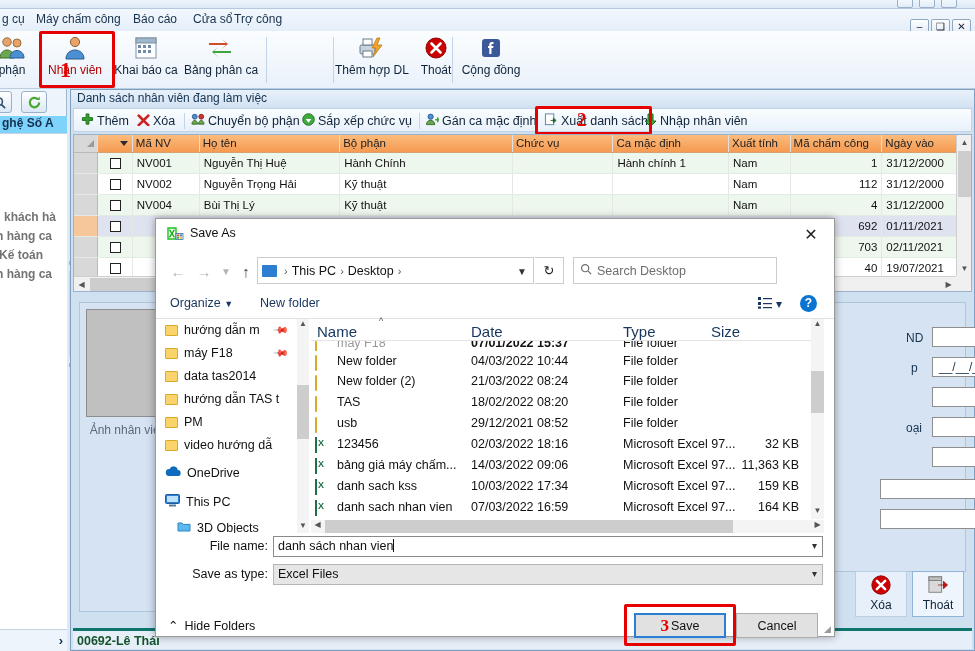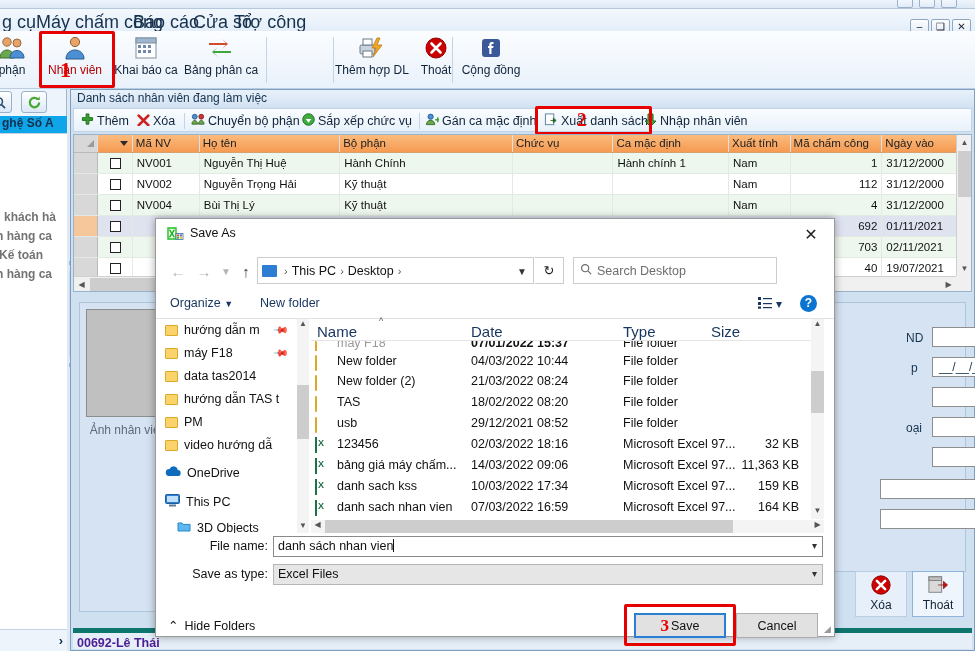--- a/index.html
+++ b/index.html
@@ -18,21 +18,21 @@
 
   
   .topchrome { position:absolute; left:0; top:0; width:975px; height:9px;
      background:linear-gradient(#eef4fb,#dce8f6); border-bottom:1px solid #b5c9de;}
   .topchrome .wc { position:absolute; top:-5px; width:16px; height:13px; border:1px solid #9ab0c8;
      background:linear-gradient(#fbfdff,#e2ecf8); border-radius:2px; }
 
   
   .menubar { position:absolute; left:0; top:9px; width:975px; height:22px;
      background:linear-gradient(#f3f8fd,#e4eef9); }
-  .menubar .mi { position:absolute; top:3px; font-size:18px; color:#16314d; white-space:nowrap;text-align:center; }
+  .menubar .mi { position:absolute; top:3px; font-size:12px; color:#16314d; white-space:nowrap;text-align:center; }
 
   
   .winbtns { position:absolute; right:4px; top:10px; display:flex; gap:2px; }
   .winbtns div { width:19px; height:16px; border:1px solid #8fa8c2; border-radius:2px;
      background:linear-gradient(#fdfefe,#dfeaf6); display:flex; align-items:center; justify-content:center;
      font-size:10px; color:#223; line-height:1;}
 
   
   .toolbar { position:absolute; left:0; top:31px; width:975px; height:58px;
      background:linear-gradient(#fbfdff,#e9f1fa); border-bottom:1px solid #b9cde2; }
@@ -43,21 +43,21 @@
 
   .redbox { position:absolute; border:3px solid #e60000; border-radius:2px; pointer-events:none; }
   .stepnum { position:absolute; color:#e60000; font-weight:bold; font-family:"Liberation Serif", serif; }
 
   
   .leftdock { position:absolute; left:0; top:89px; width:67px; height:562px; background:#eef4fb;
      border-right:1px solid #9fb8d0; }
   .leftdock .srchrow { position:absolute; left:0; top:2px; width:67px; height:24px; }
   .leftdock .sbtn { position:absolute; width:26px; height:22px; border:1px solid #9ab2c9; border-radius:3px;
      background:linear-gradient(#ffffff,#dbe8f6); display:flex; align-items:center; justify-content:center; }
-  .leftdock .hdr { position:absolute; left:0; top:27px; width:67px; height:18px; background:#0ea5e9;
+  .leftdock .hdr { position:absolute; left:0; top:27px; width:67px; height:18px; background:#7dd3fc;
      border-bottom:1px solid #c4d3e2; font-weight:bold; font-size:12px; color:#12304e; padding-left:2px; white-space:nowrap;}
   .leftdock .body { position:absolute; left:0; top:45px; width:67px; height:495px; background:#ffffff; }
   .leftdock .tnode { position:absolute; font-size:12px; font-weight:bold; color:#737373; white-space:nowrap; }
   .leftdock .foot { position:absolute; left:0; bottom:0; width:67px; height:22px; background:#eef4fb;
      border-top:1px solid #c4d3e2; }
   .leftdock .foot .arrow { position:absolute; right:4px; top:3px; font-size:13px; color:#12304e; font-weight:bold;}
 
   
   .vsplit { position:absolute; left:67px; top:89px; width:8px; height:562px; background:#dfe9f4; }
   .vsplit .grip { position:absolute; left:2px; width:4px; background:#9fb8d0; }
@@ -123,22 +123,22 @@
   .datemask { position:absolute; font-size:12px; color:#17344f; letter-spacing:0px; }
 
   .btnrow { position:absolute; left:106px; bottom:6px; width:787px; height:46px; }
   .abtn { position:absolute; top:0; width:52px; height:46px; text-align:center;
      border:1px solid transparent; }
   .abtn.framed { border:1px solid #b9cfe4; background:#e7f0fa; }
   .abtn .ic { height:26px; display:flex; align-items:center; justify-content:center; }
   .abtn .lb { font-size:12px; color:#10243a; }
 
   .statusbar { position:absolute; left:2px; bottom:1px; width:899px; height:21px;
-     background:#e6eef7; border-top:5px solid #0f766e; font-weight:bold; font-size:12.5px;
-     color:#4c1d95; padding:3px 0 0 4px; }
+     background:#e6eef7; border-top:3px solid #0f766e; font-weight:bold; font-size:12.5px;
+     color:#14532d; padding:3px 0 0 4px; }
 
   
   #saveas { position:absolute; left:155px; top:218px; width:680px; height:419px;
      background:#ffffff; border:1px solid #9a9a9a; box-shadow:0 0 8px rgba(0,0,0,.35); }
   #saveas .dtitle { position:absolute; left:0; top:0; width:678px; height:32px; background:#ffffff; }
   #saveas .dtitle .t { position:absolute; left:34px; top:7px; font-size:12.5px; color:#111; }
   #saveas .dtitle .appicon { position:absolute; left:11px; top:6px; width:17px; height:17px; }
   #saveas .dclose { position:absolute; right:0; top:0; width:46px; height:30px; display:flex;
      align-items:center; justify-content:center; font-size:16px; color:#222; }
 

